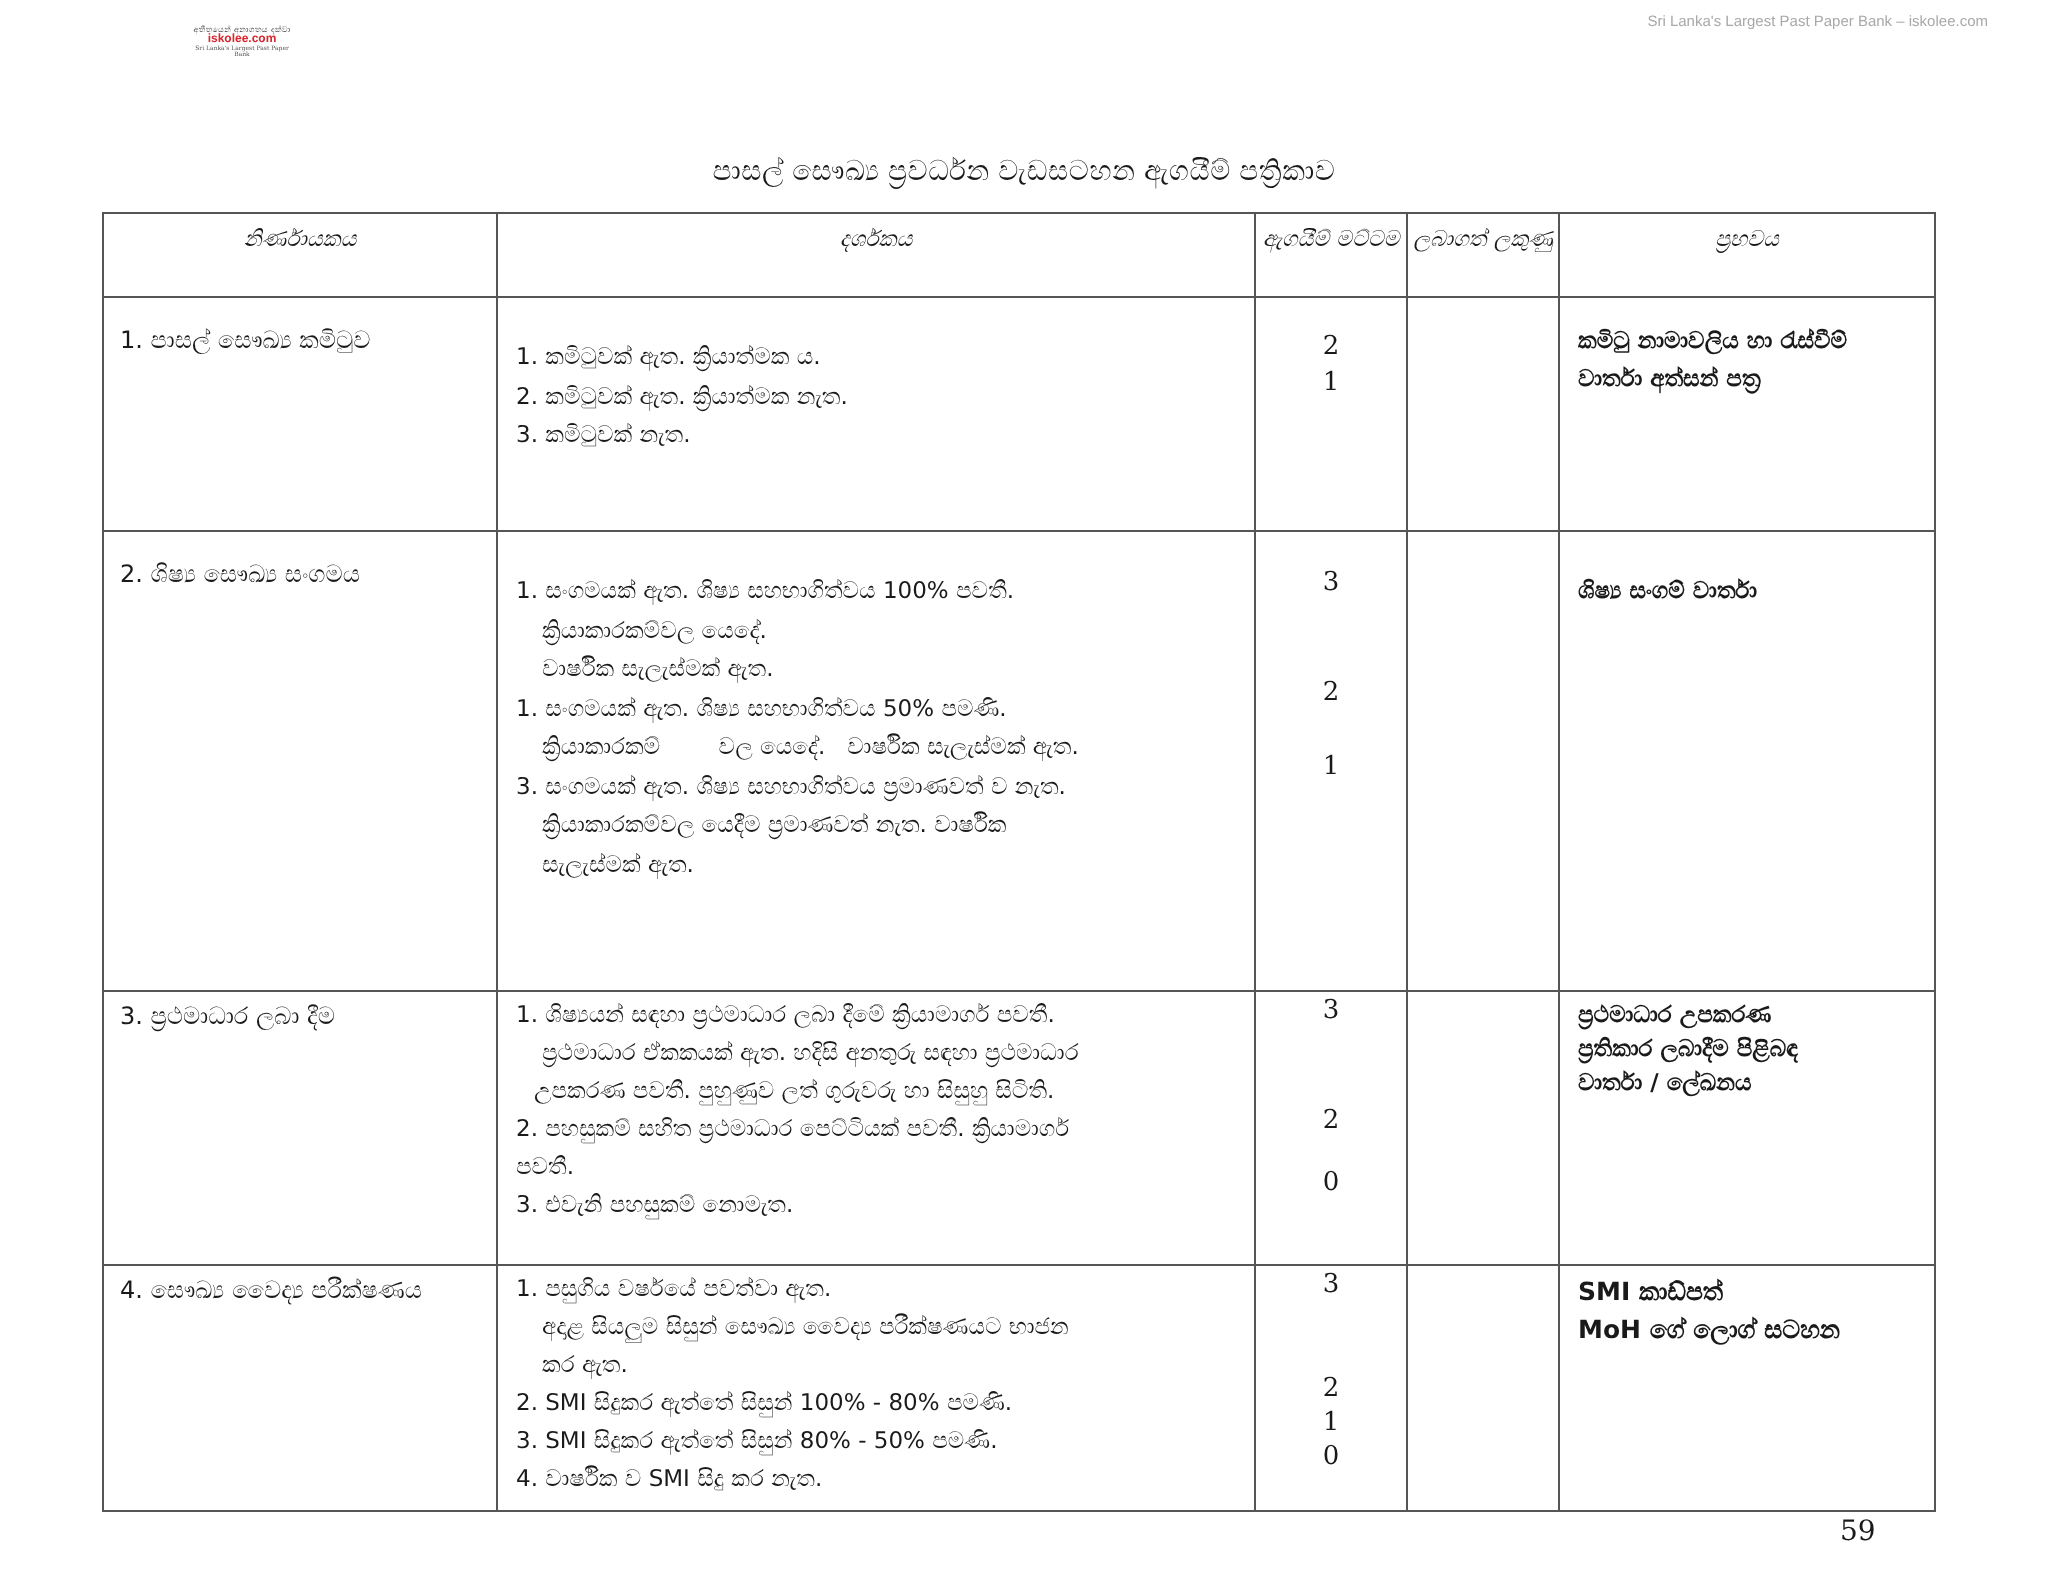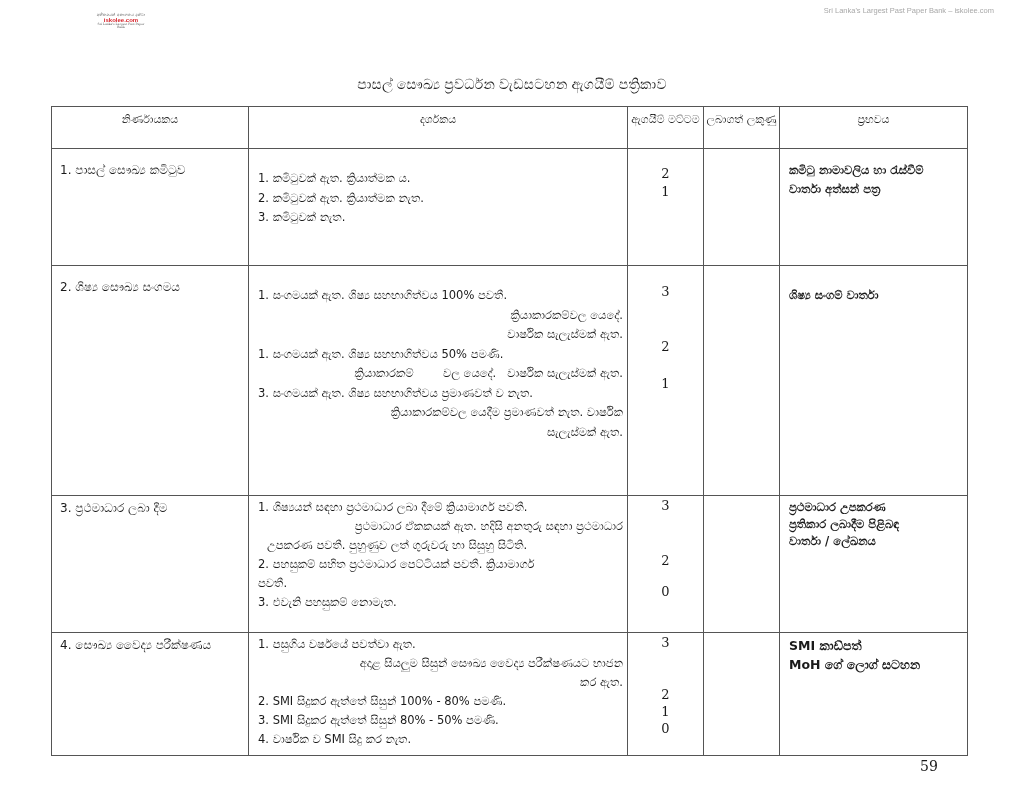--- a/index.html
+++ b/index.html
@@ -5,34 +5,34 @@
     html, body { margin: 0; padding: 0; background: #ffffff; }
     body { width: 1024px; height: 791px; position: relative; overflow: hidden;
            font-family: "DejaVu Serif", "Liberation Serif", serif; color: #1a1a1a; }
     .logo { position: absolute; left: 96px; top: 13px; width: 50px; text-align: center; line-height: 1; }
     .logo .l1 { font-size: 4px; color: #333; letter-spacing: 0.2px; }
     .logo .l2 { font-size: 6px; color: #d8262e; font-family: "Liberation Sans", sans-serif; font-weight: bold; }
     .logo .l3 { font-size: 3px; color: #555; }
     .watermark { position: absolute; right: 30px; top: 6px; font-family: "Liberation Sans", sans-serif;
                  font-size: 7.5px; color: #a8a8a8; text-align: right; }
     .title { position: absolute; left: 0; right: 0; top: 77px; text-align: center; font-size: 14px;
-             font-family: Liberation Serif, serif; letter-spacing: 0.3px; }
+             font-family: Liberation Sans, sans-serif; letter-spacing: 0.3px; }
     table.main { position: absolute; left: 51px; top: 106px; width: 916px; border-collapse: collapse;
                  table-layout: fixed; }
     table.main td, table.main th { border: 1.2px solid #555; vertical-align: top; padding: 0; }
     table.main th { font-weight: normal; font-size: 11px; font-family: "DejaVu Sans", sans-serif;
-                    text-align: center; padding-top: 4px; height: 37px; line-height: 17px; }
+                    text-align: center; padding-top: 4px; height: 37px; line-height: 17px; font-style: italic; }
     .c1 { width: 197px; }
     .c2 { width: 379px; }
     .c3 { width: 76px; }
     .c4 { width: 76px; }
     .c5 { width: 188px; }
     .crit { font-size: 12px; padding: 12px 0 0 8px !important; line-height: 18px; }
     .ind { font-size: 11.5px; padding: 20px 4px 6px 9px !important; line-height: 19.5px; }
-    .ind .cont { padding-left: 13px; text-align: right; }
+    .ind .cont { padding-left: 13px; }
     .lvl { text-align: center; font-size: 13px; position: relative; }
     .lvl span { position: absolute; left: 0; right: 0; text-align: center; }
     .src { font-size: 11.5px; padding: 12px 4px 0 9px !important; line-height: 19px; font-weight: bold; }
     .page-num { position: absolute; left: 920px; top: 710px; font-size: 14px; margin-top: 48px; }
     .row1 td { height: 90px; }
     .row2 td { height: 203px; }
     .row3 td { height: 128px; }
     .row4 td { height: 112px; }
     .row3 .crit, .row4 .crit { padding-top: 3px !important; }
     .row3 .ind, .row4 .ind { padding-top: 2px !important; line-height: 19px; }

